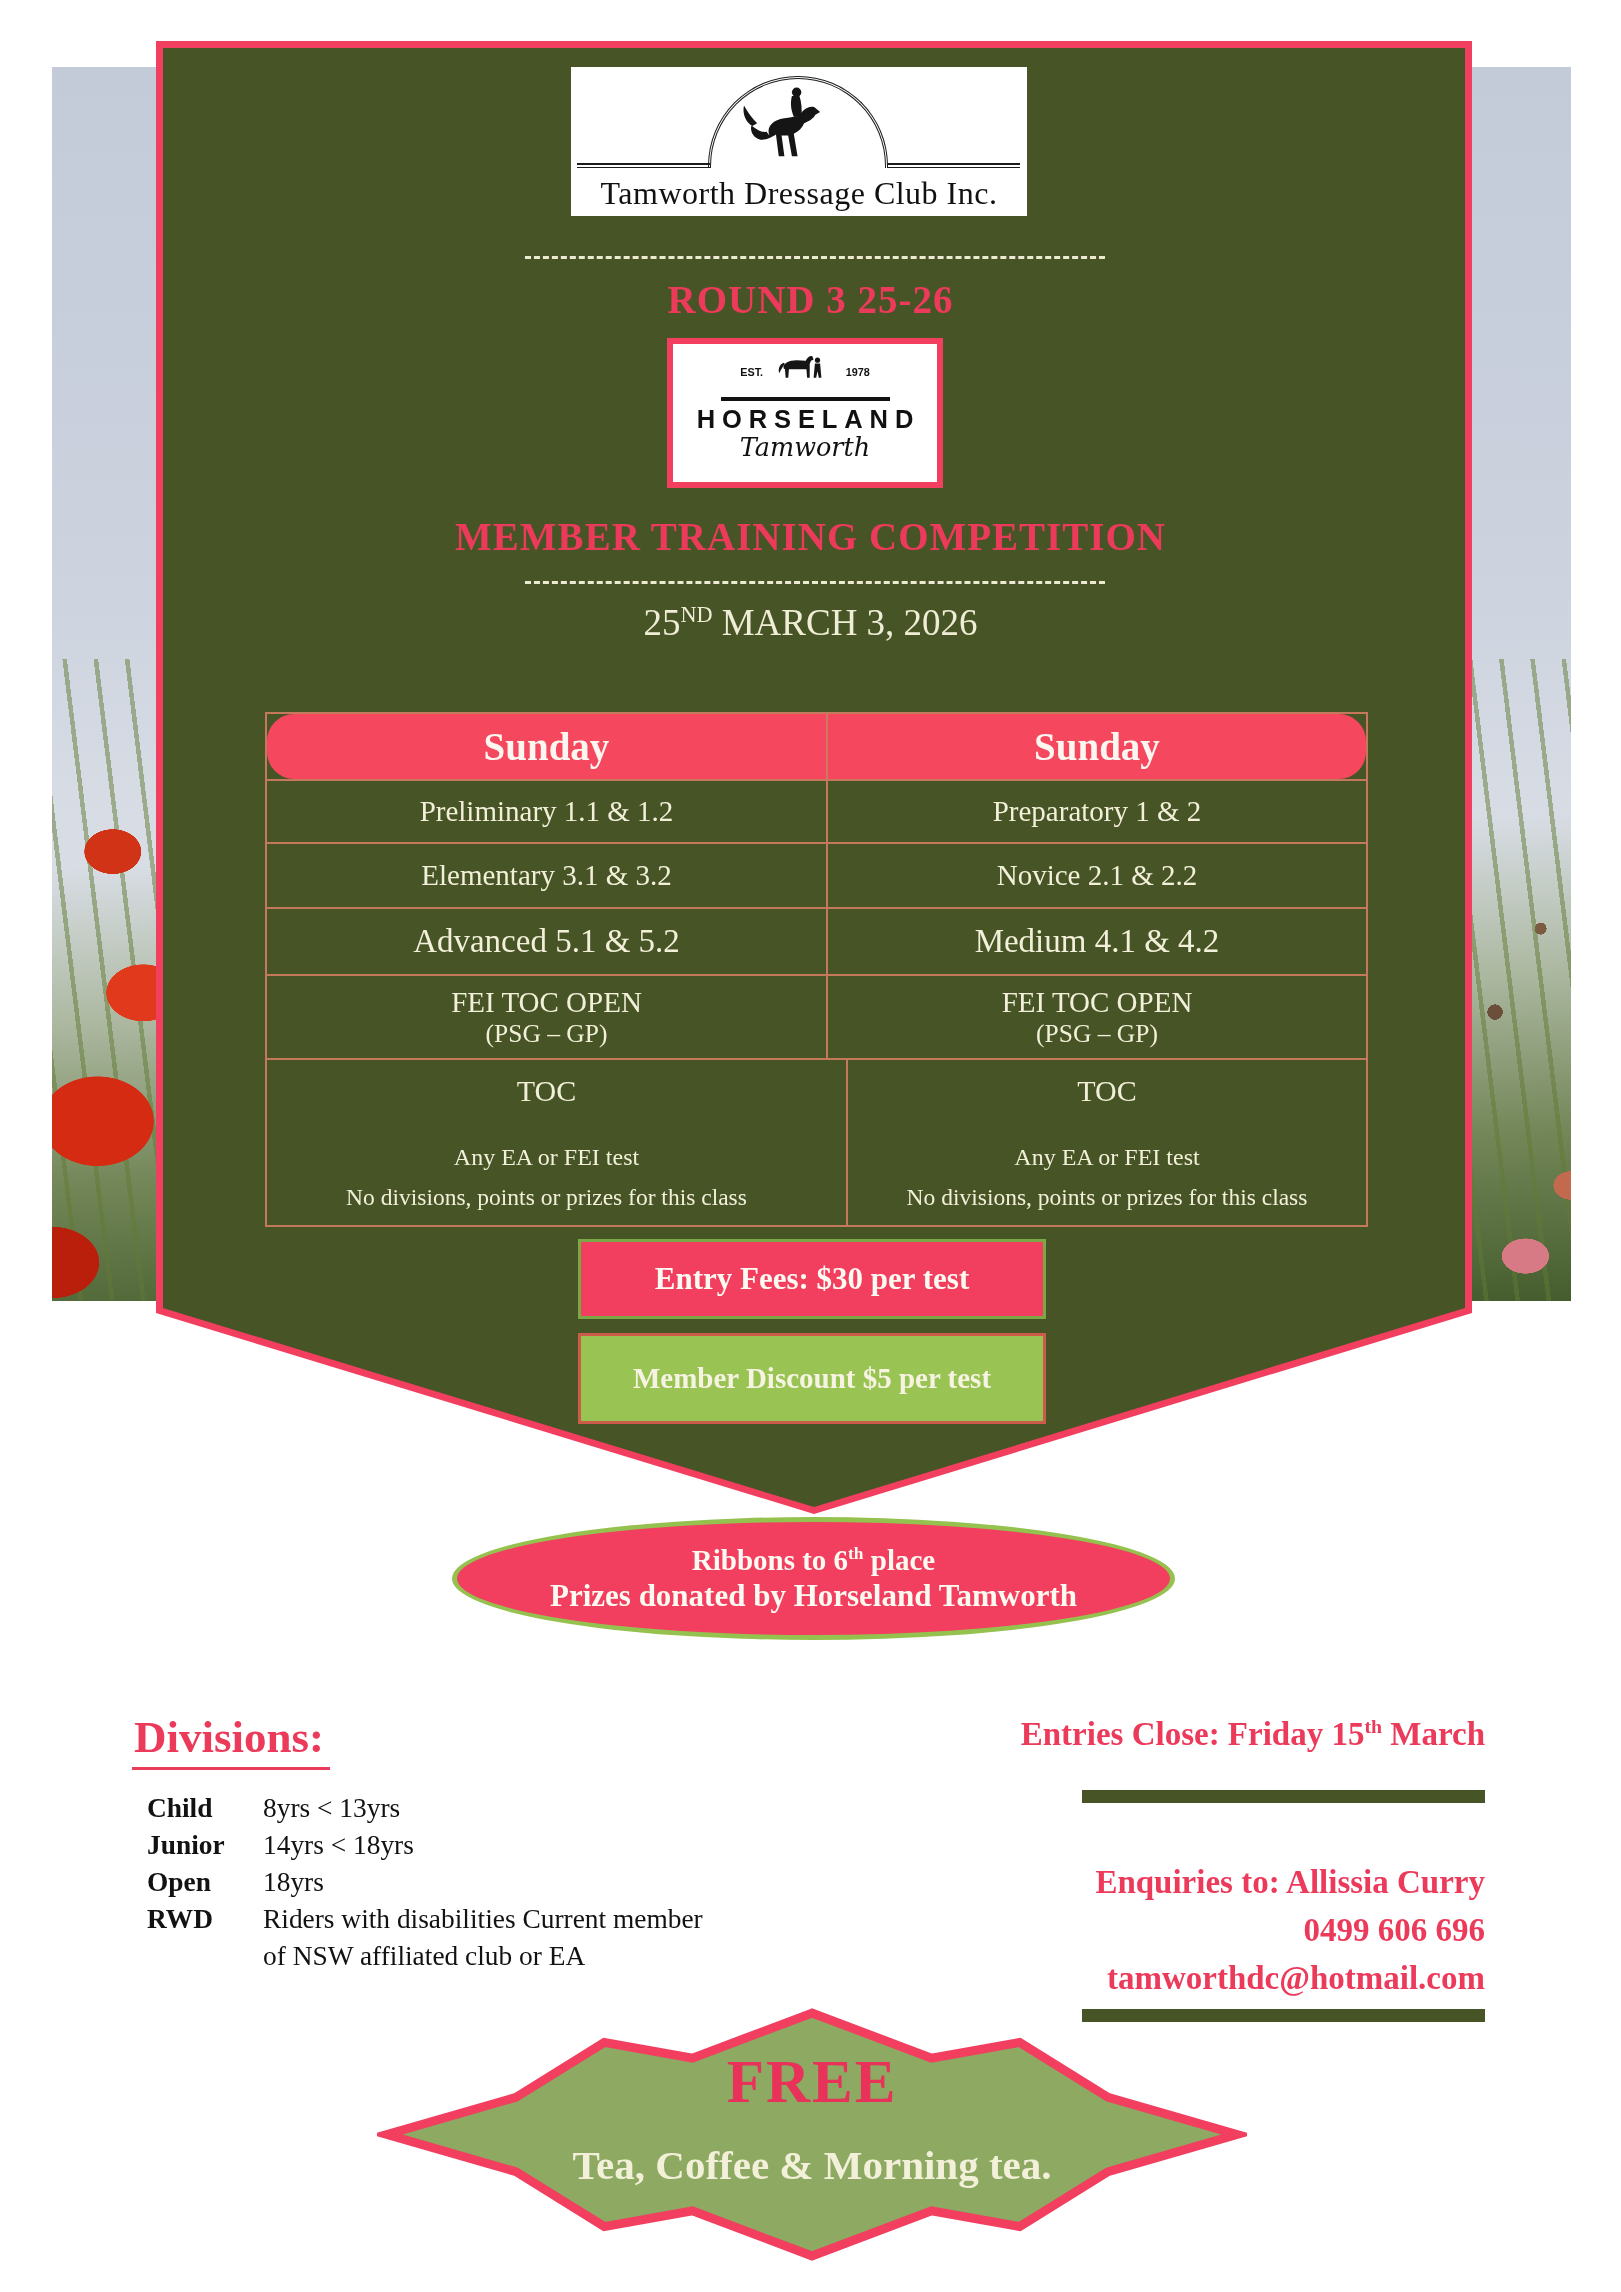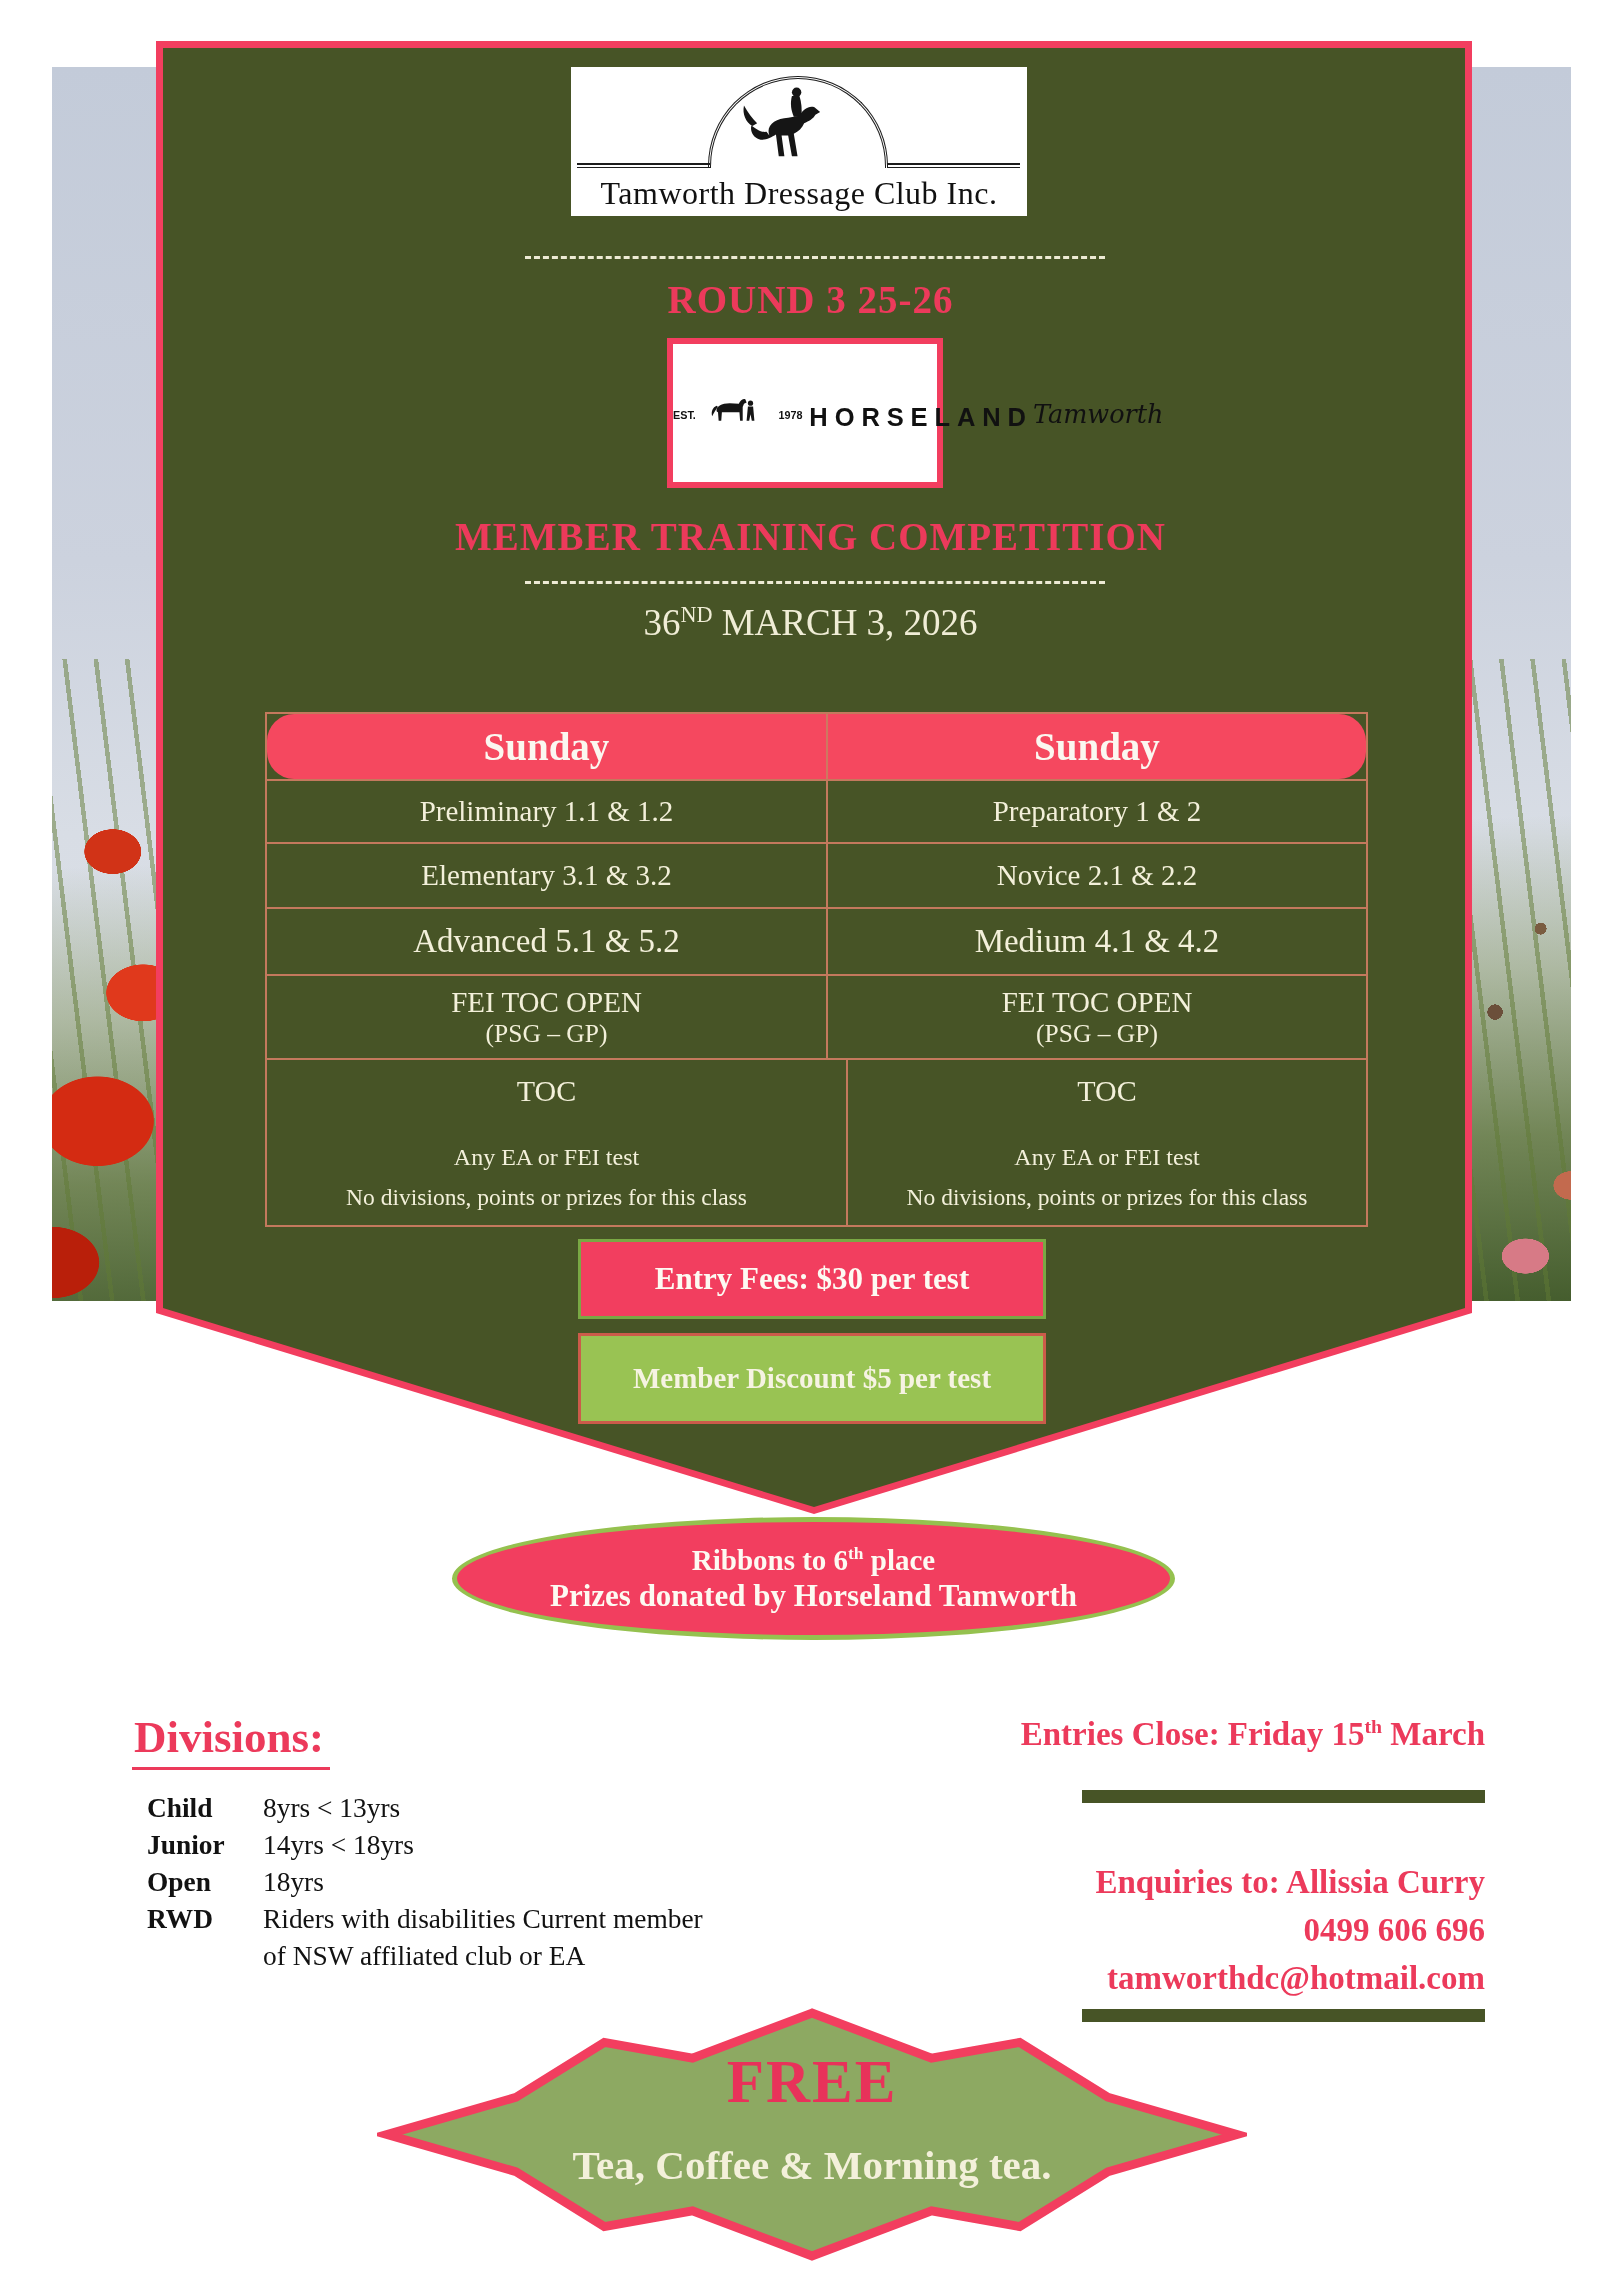--- a/index.html
+++ b/index.html
@@ -43,21 +43,21 @@
   .club-name{position:absolute;left:0;bottom:3.9px;width:100%;text-align:center;
         font-size:32px;color:#111;letter-spacing:0.5px;}
 
   
   .dash{left:525px;width:580px;height:0;border-top:3.9px dashed #EDEAD4;}
 
   .round-title{top:277px;font-size:39px;font-weight:bold;color:#EC3A5B;letter-spacing:1px;}
 
   
   .hl-box{left:667px;top:338px;width:276px;height:150px;background:#ffffff;
-          border:6.9px solid #F23E5F;box-sizing:border-box;display:flex;
+          border:6.9px solid #F23E5F;box-sizing:border-box;display:flex;flex-direction:column;
           align-items:center;padding-top:4.9px;}
   .hl-top{display:flex;align-items:center;gap:8.8px;height:47px;}
   .hl-side{font:bold 10.8px "Liberation Sans",sans-serif;color:#111;}
   .hl-bar{width:169px;height:3.9px;background:#111;margin-top:1px;}
   .hl-brand{font-family:"Liberation Sans",sans-serif;font-weight:bold;font-size:25.5px;
             letter-spacing:6.9px;color:#111;margin-top:3.9px;padding-left:6.9px;}
   .hl-script{font-family:"DejaVu Serif",serif;font-style:italic;font-size:25.5px;color:#111;
              margin-top:-2px;}
 
   .event-title{top:514px;font-size:39px;font-weight:bold;color:#EC3A5B;letter-spacing:1px;}
@@ -169,21 +169,21 @@
     </div>
     <div class="hl-bar"></div>
     <div class="hl-brand">HORSELAND</div>
     <div class="hl-script">Tamworth</div>
   </div>
 
   <div class="abs ctr event-title">MEMBER TRAINING COMPETITION</div>
 
   <div class="abs dash" style="top:581px;"></div>
 
-  <div class="abs ctr date-line"><span>36</span><sup>ND</sup><span> MARCH 3, 2026</span></div>
+  <div class="abs ctr date-line"><span>25</span><sup>ND</sup><span> MARCH 3, 2026</span></div>
 
   <div class="abs schedule">
     <div class="t-row t-head">
       <div class="t-cell">Sunday</div>
       <div class="t-cell">Sunday</div>
     </div>
     <div class="t-row r-simple">
       <div class="t-cell">Preliminary 1.1 &amp; 1.2</div>
       <div class="t-cell">Preparatory 1 &amp; 2</div>
     </div>

